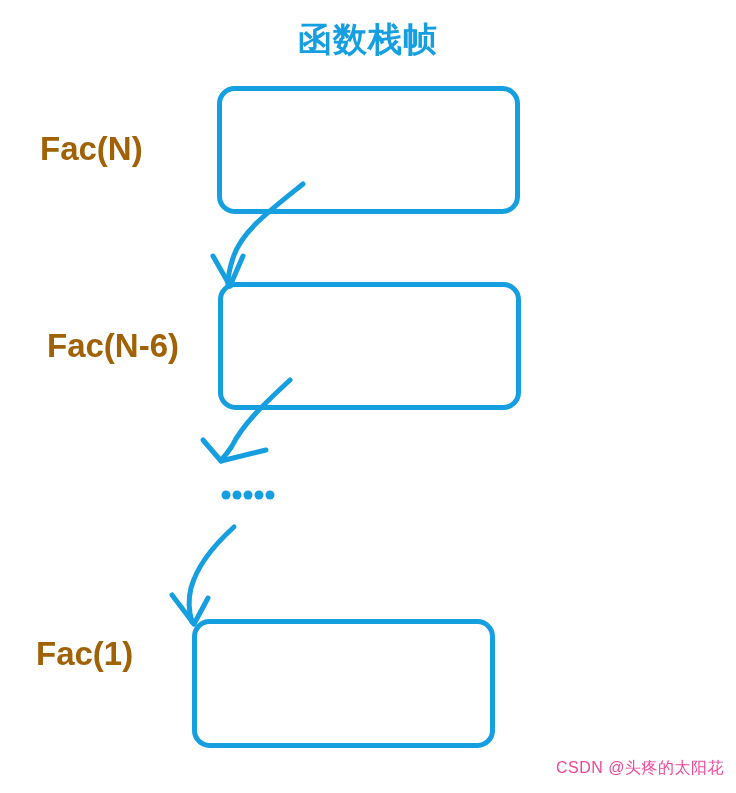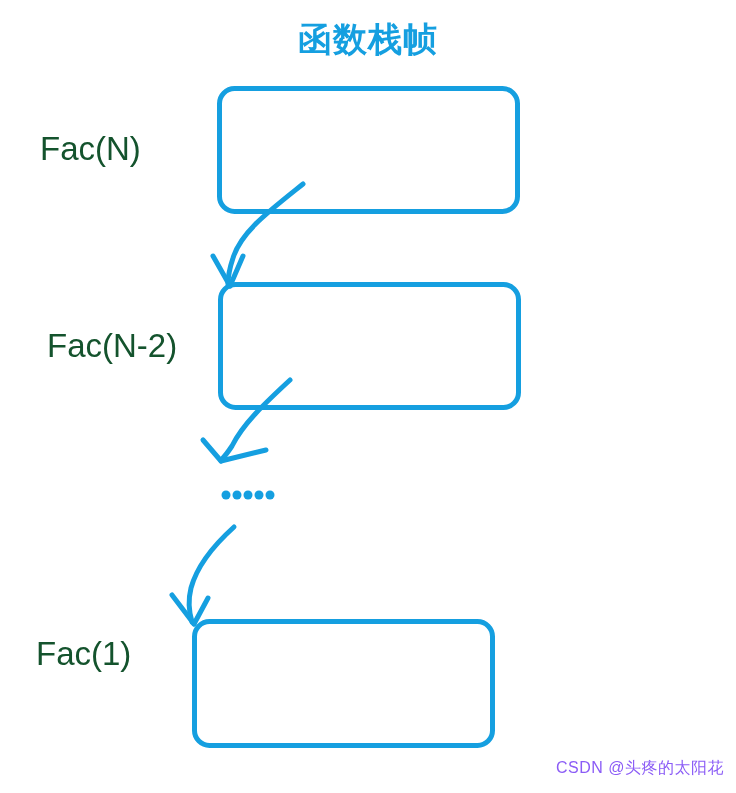--- a/index.html
+++ b/index.html
@@ -32,34 +32,34 @@
     font-weight: bold;
     color: #159FE0;
     letter-spacing: 1px;
     line-height: 42px;
     white-space: nowrap;
     margin-top: 12px;
   }
   .frame-label {
     position: absolute;
     font-size: 33px;
-    font-weight: normal;
-    color: #14532d;
+    font-weight: bold;
+    color: #a16207;
     white-space: nowrap;
     line-height: 38px;
   }
   #label-0 { left: 40px;  top: 130px; }
   #label-1 { left: 47px;  top: 327px; }
   #label-2 { left: 36px;  top: 635px; }
   .watermark {
     position: absolute;
     right: 12px;
     bottom: 14px;
     font-size: 16px;
-    color: #8b5cf6;
+    color: #ec4899;
     white-space: nowrap;
     letter-spacing: 0.5px;
   }
   svg { display: block; }
 </style>
 </head>
 <body>
 
 <svg id="canvas" viewBox="0 0 736 793" width="736" height="793" xmlns="http://www.w3.org/2000/svg">
 
@@ -93,17 +93,17 @@
     <path d="M 234 527 C 214 545, 197 566, 191 588 C 188 600, 189 612, 192 622" fill="none" stroke="#159FE0" stroke-width="5" stroke-linecap="round" stroke-linejoin="round"></path>
     <path d="M 172 595 L 194 624" fill="none" stroke="#159FE0" stroke-width="5" stroke-linecap="round"></path>
     <path d="M 208 598 L 194 624" fill="none" stroke="#159FE0" stroke-width="5" stroke-linecap="round"></path>
   </g>
 </svg>
 
 <div class="title">函数栈帧</div>
 
 <div class="frame-label" id="label-0">Fac(N)</div>
 
-<div class="frame-label" id="label-1">Fac(N-2)</div>
+<div class="frame-label" id="label-1">Fac(N-6)</div>
 
 <div class="frame-label" id="label-2">Fac(1)</div>
 
 <div class="watermark">CSDN @头疼的太阳花</div>
 
 </body></html>

